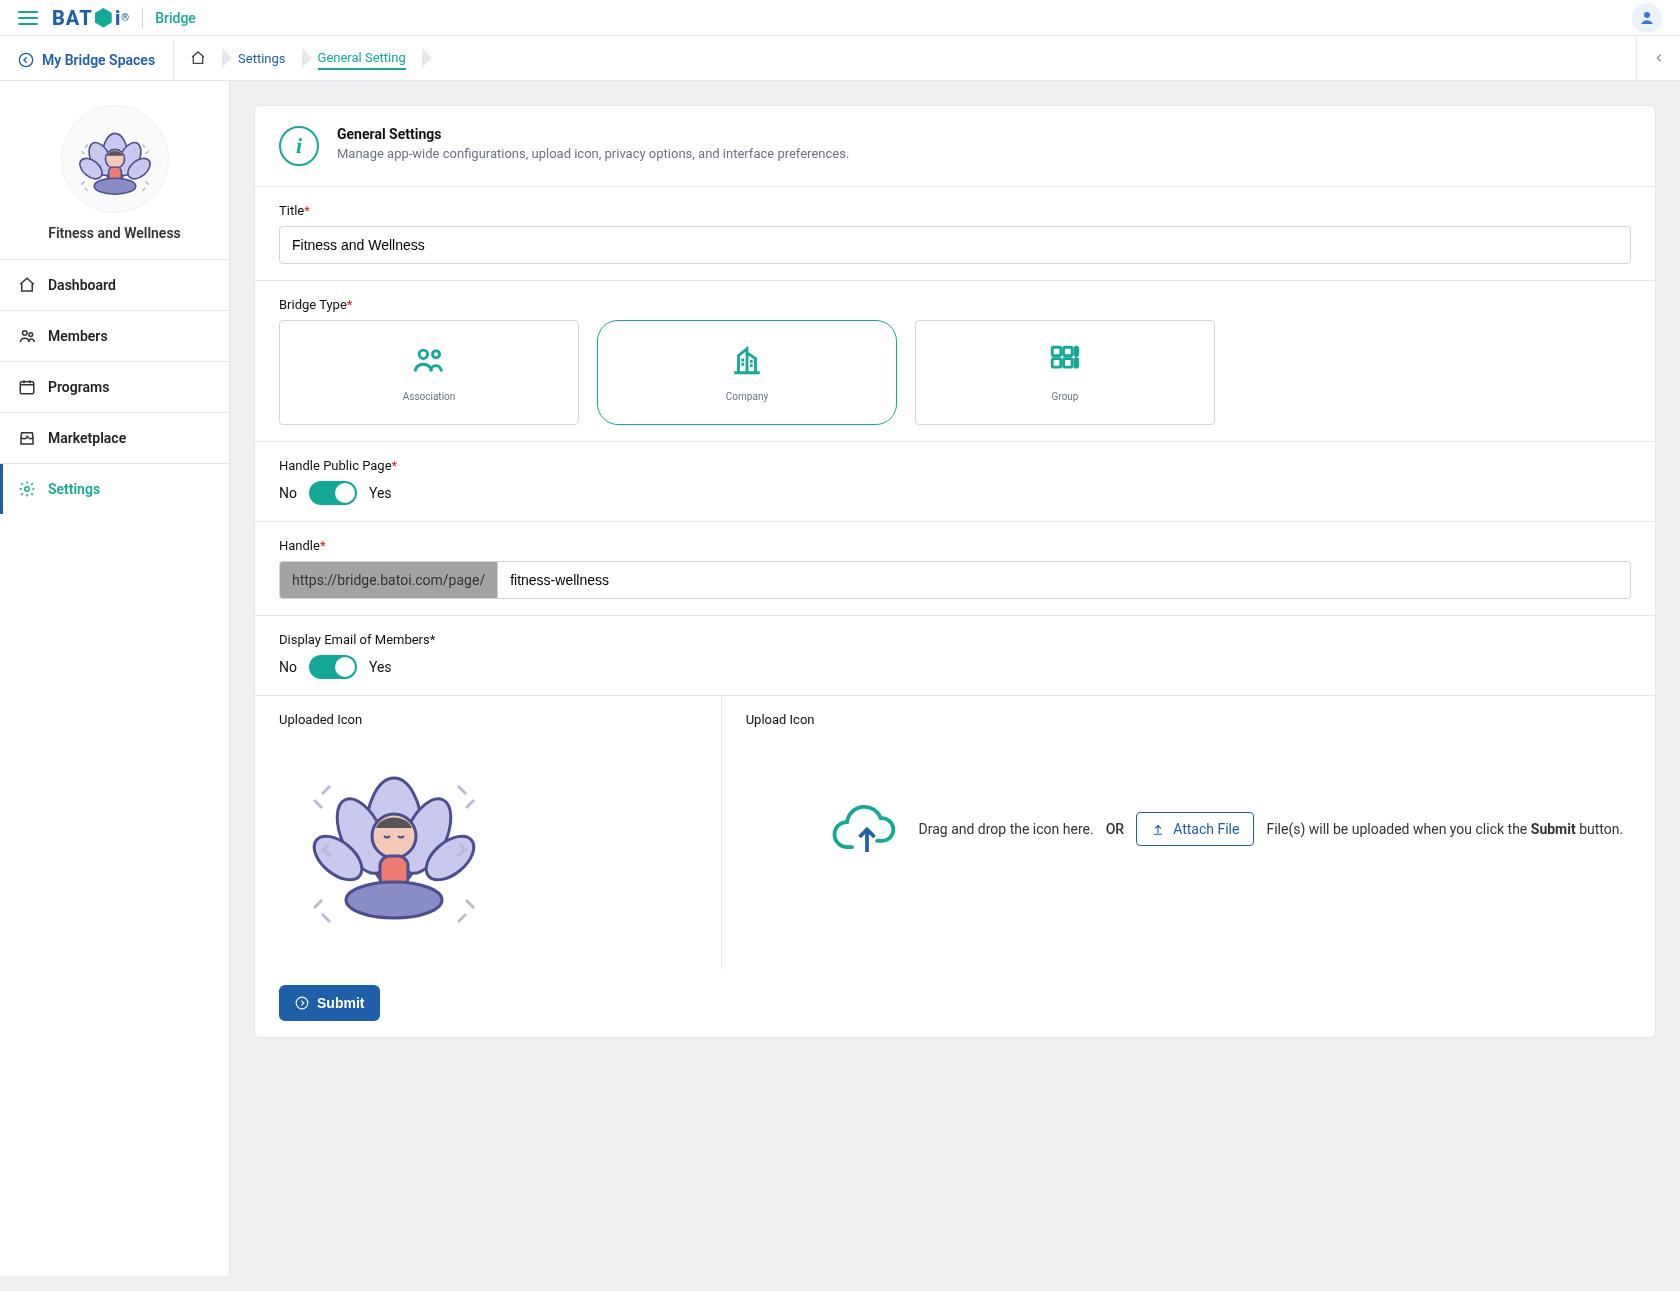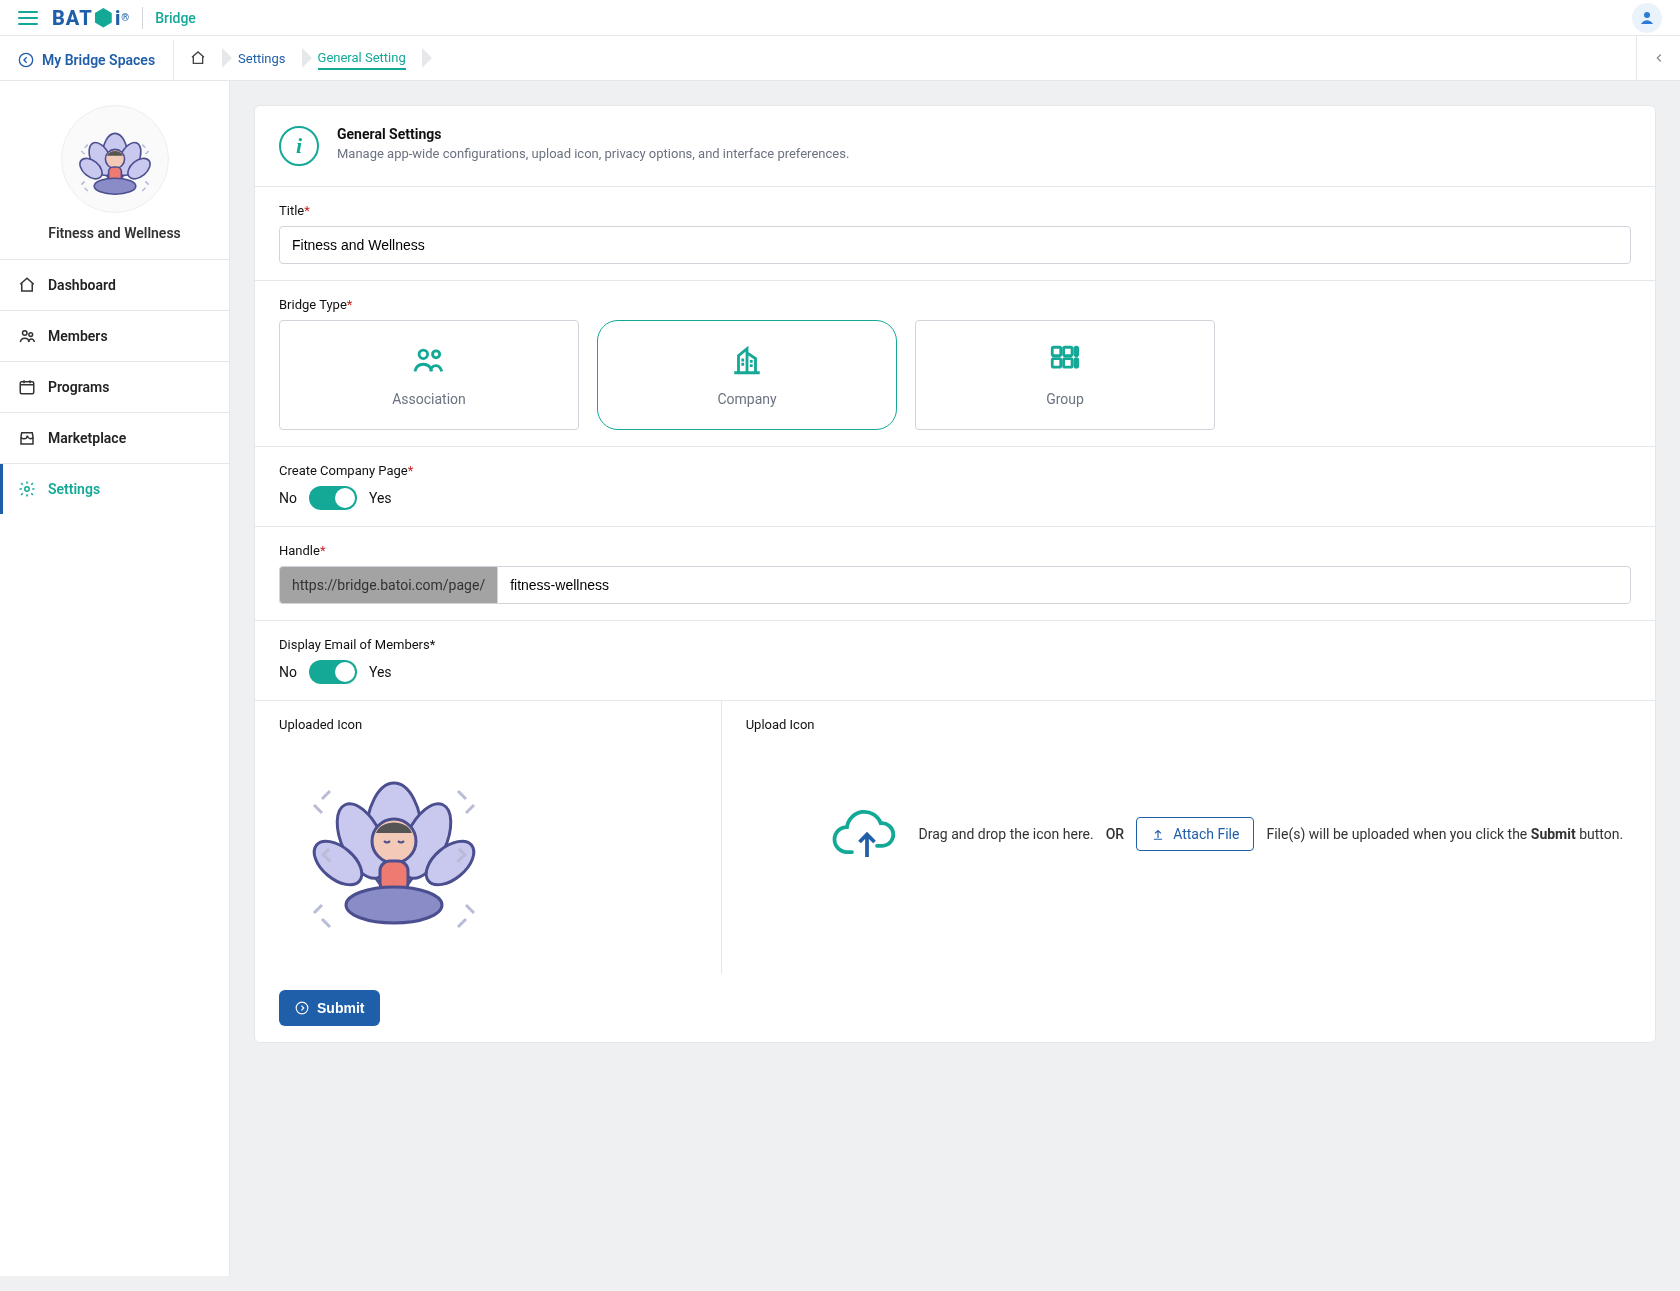--- a/index.html
+++ b/index.html
@@ -81,21 +81,21 @@
   .panel-sub { color: var(--muted); font-size:13px; }
   .section { padding: 16px 24px; border-bottom:1px solid var(--border); }
   .section:last-of-type { border-bottom:none; }
   .label { font-size:13px; margin-bottom:8px; display:block; }
   .req { color: var(--red); }
   .text-input { width:100%; padding: 10px 12px; border:1px solid var(--border-strong); border-radius:4px; font-size:14px; }
   .type-grid { display:grid; grid-template-columns: repeat(3, minmax(0, 300px)); gap: 18px; }
   .type-card { border:1px solid var(--border-strong); border-radius:4px; padding: 22px 0; display:flex; flex-direction:column; align-items:center; gap:14px; color:#6b7280; cursor:pointer; }
   .type-card.selected { border-color: var(--teal); border-radius: 21px; }
   .type-card svg { width:34px; height:34px; stroke: var(--teal); fill:none; stroke-width:2; }
-  .type-card .type-name { font-size:14px; }
+  .type-card .type-name { font-size:10px; }
   .toggle-row { display:flex; align-items:center; gap: 12px; }
   .toggle { width: 48px; height:24px; border-radius: 999px; background: var(--teal); position:relative; cursor:pointer; }
   .toggle .knob { position:absolute; right:2px; top:2px; width:20px; height:20px; border-radius:50%; background:#fff; }
   .input-group { display:flex; }
   .input-prefix { padding: 10px 12px; border:1px solid var(--border-strong); border-right:none; border-radius:4px 0 0 4px; background:#a3a3a3; color:#333; font-size:14px; }
   .input-group .text-input { border-radius: 0 4px 4px 0; }
   .upload-row { display:grid; grid-template-columns: 1fr 2fr; }
   .uploaded { border-right:1px solid var(--border); padding: 16px 24px 24px; }
   .upload-area { padding: 16px 24px 24px; display:flex; flex-direction:row; align-items:center; gap: 12px; }
   .cloud { margin-top:10px; }
@@ -276,21 +276,21 @@
                 <rect x="3" y="11" width="6" height="6" rx="1"></rect>
                 <rect x="11" y="11" width="6" height="6" rx="1"></rect>
                 <rect x="19" y="11" width="2" height="6" rx="1"></rect>
               </svg>
             <div class="type-name">Group</div>
           </div>
         </div>
       </div>
 
       <div class="section">
-        <label class="label"><span>Create Company Page</span><span class="req">*</span></label>
+        <label class="label"><span>Handle Public Page</span><span class="req">*</span></label>
         <div class="toggle-row">
           <span>No</span>
           <div class="toggle">
               <div class="knob"></div>
             </div>
           <span>Yes</span>
         </div>
       </div>
 
       <div class="section">

